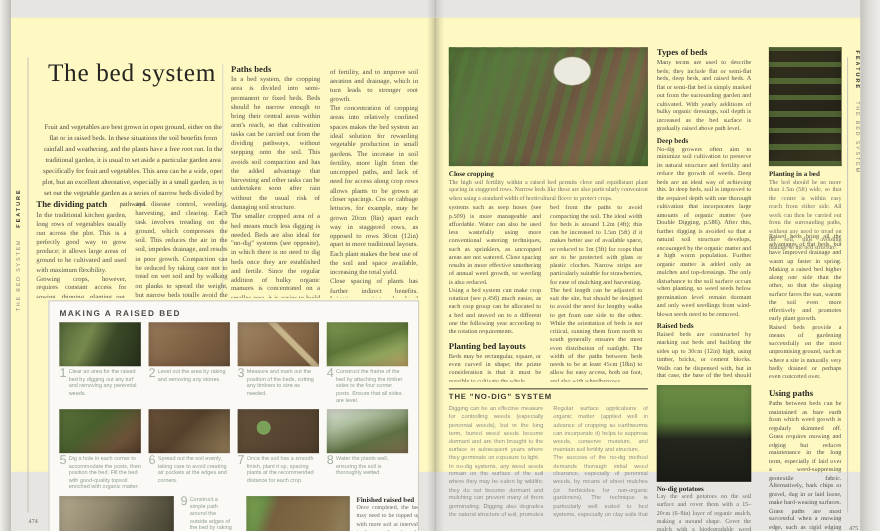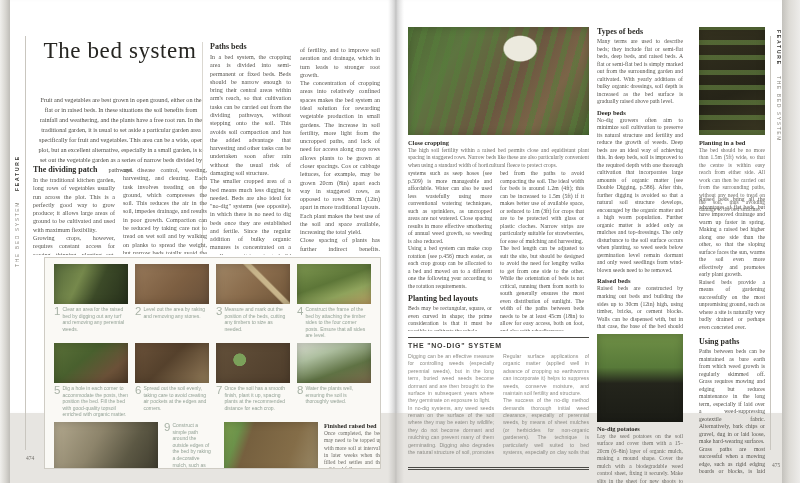--- a/index.html
+++ b/index.html
@@ -2,21 +2,21 @@
 <html><head>
 <meta charset="utf-8">
 <style>
   * { margin:0; padding:0; box-sizing:border-box; }
   html,body { width:800px; height:483px; }
   body { background:#e7e5e1; font-family:"Liberation Serif", serif; overflow:hidden; position:relative; }
   .spread { position:absolute; inset:0; }
   .edge { position:absolute; top:0; height:483px; }
   .edge-l { left:0; width:10px; background:linear-gradient(90deg,#f0efec 0%,#d8d6d1 55%,#bfbdb8 100%); }
   .edge-r { right:0; width:18px; background:linear-gradient(90deg,#c4c2bd 0%,#dddbd6 40%,#edecea 100%); }
-  .page { position:absolute; top:0; height:413px; width:386px; background:#ffffff; }
+  .page { position:absolute; top:16px; height:413px; width:386px; background:#fef9c3; }
   .page-left { left:10px; box-shadow:inset -6px 0 9px -7px rgba(0,0,0,.25); }
   .page-right { left:396px; box-shadow:inset 6px 0 9px -7px rgba(0,0,0,.25); }
   .abs { position:absolute; }
 
   
   .rail-rule { width:1px; background:#c9c6bf; }
   .rail { writing-mode:vertical-rl; font-family:"Liberation Sans", sans-serif; font-size:5px;
           letter-spacing:1.6px; color:#8a877f; display:flex; align-items:center; }
   .rail-flip { transform:rotate(180deg); }
   .rail b { color:#3b3a36; font-weight:bold; letter-spacing:1.8px; }
@@ -111,20 +111,21 @@
     <div class="abs colflow" style="left:200px; top:42px; width:81px; height:213px;">
       <div class="h-major">Paths beds</div>
       <div class="txt">In a bed system, the cropping area is divided into semi-permanent or fixed beds. Beds should be narrow enough to bring their central areas within arm's reach, so that cultivation tasks can be carried out from the dividing pathways, without stepping onto the soil. This avoids soil compaction and has the added advantage that harvesting and other tasks can be undertaken soon after rain without the usual risk of damaging soil structure.
 The smaller cropped area of a bed means much less digging is needed. Beds are also ideal for "no-dig" systems (see opposite), in which there is no need to dig beds once they are established and fertile. Since the regular addition of bulky organic manures is concentrated on a smaller area, it is easier to build up high levels</div>
     </div>
     <div class="abs colflow txt" style="left:290px; top:46px; width:80px; height:209px;">of fertility, and to improve soil aeration and drainage, which in turn leads to stronger root growth.
 The concentration of cropping areas into relatively confined spaces makes the bed system an ideal solution for rewarding vegetable production in small gardens. The increase in soil fertility, more light from the uncropped paths, and lack of need for access along crop rows allows plants to be grown at closer spacings. Cos or cabbage lettuces, for example, may be grown 20cm (8in) apart each way in staggered rows, as opposed to rows 30cm (12in) apart in more traditional layouts. Each plant makes the best use of the soil and space available, increasing the total yield.
 Close spacing of plants has further indirect benefits. Irrigation using low-level distribution</div>
 
     <div class="abs mbox" style="left:34px; top:257px; width:337px; height:212px;">
+      <div class="boxlabel">MAKING A RAISED BED</div>
 
       <div class="steprow">
         <div class="cell">
           <div class="ph ph1"></div>
           <div class="stepcap">
               <span class="stepnum">1</span>
               <span class="steptext">Clear an area for the raised bed by digging out any turf and removing any perennial weeds.</span>
             </div>
         </div>
         <div class="cell">

